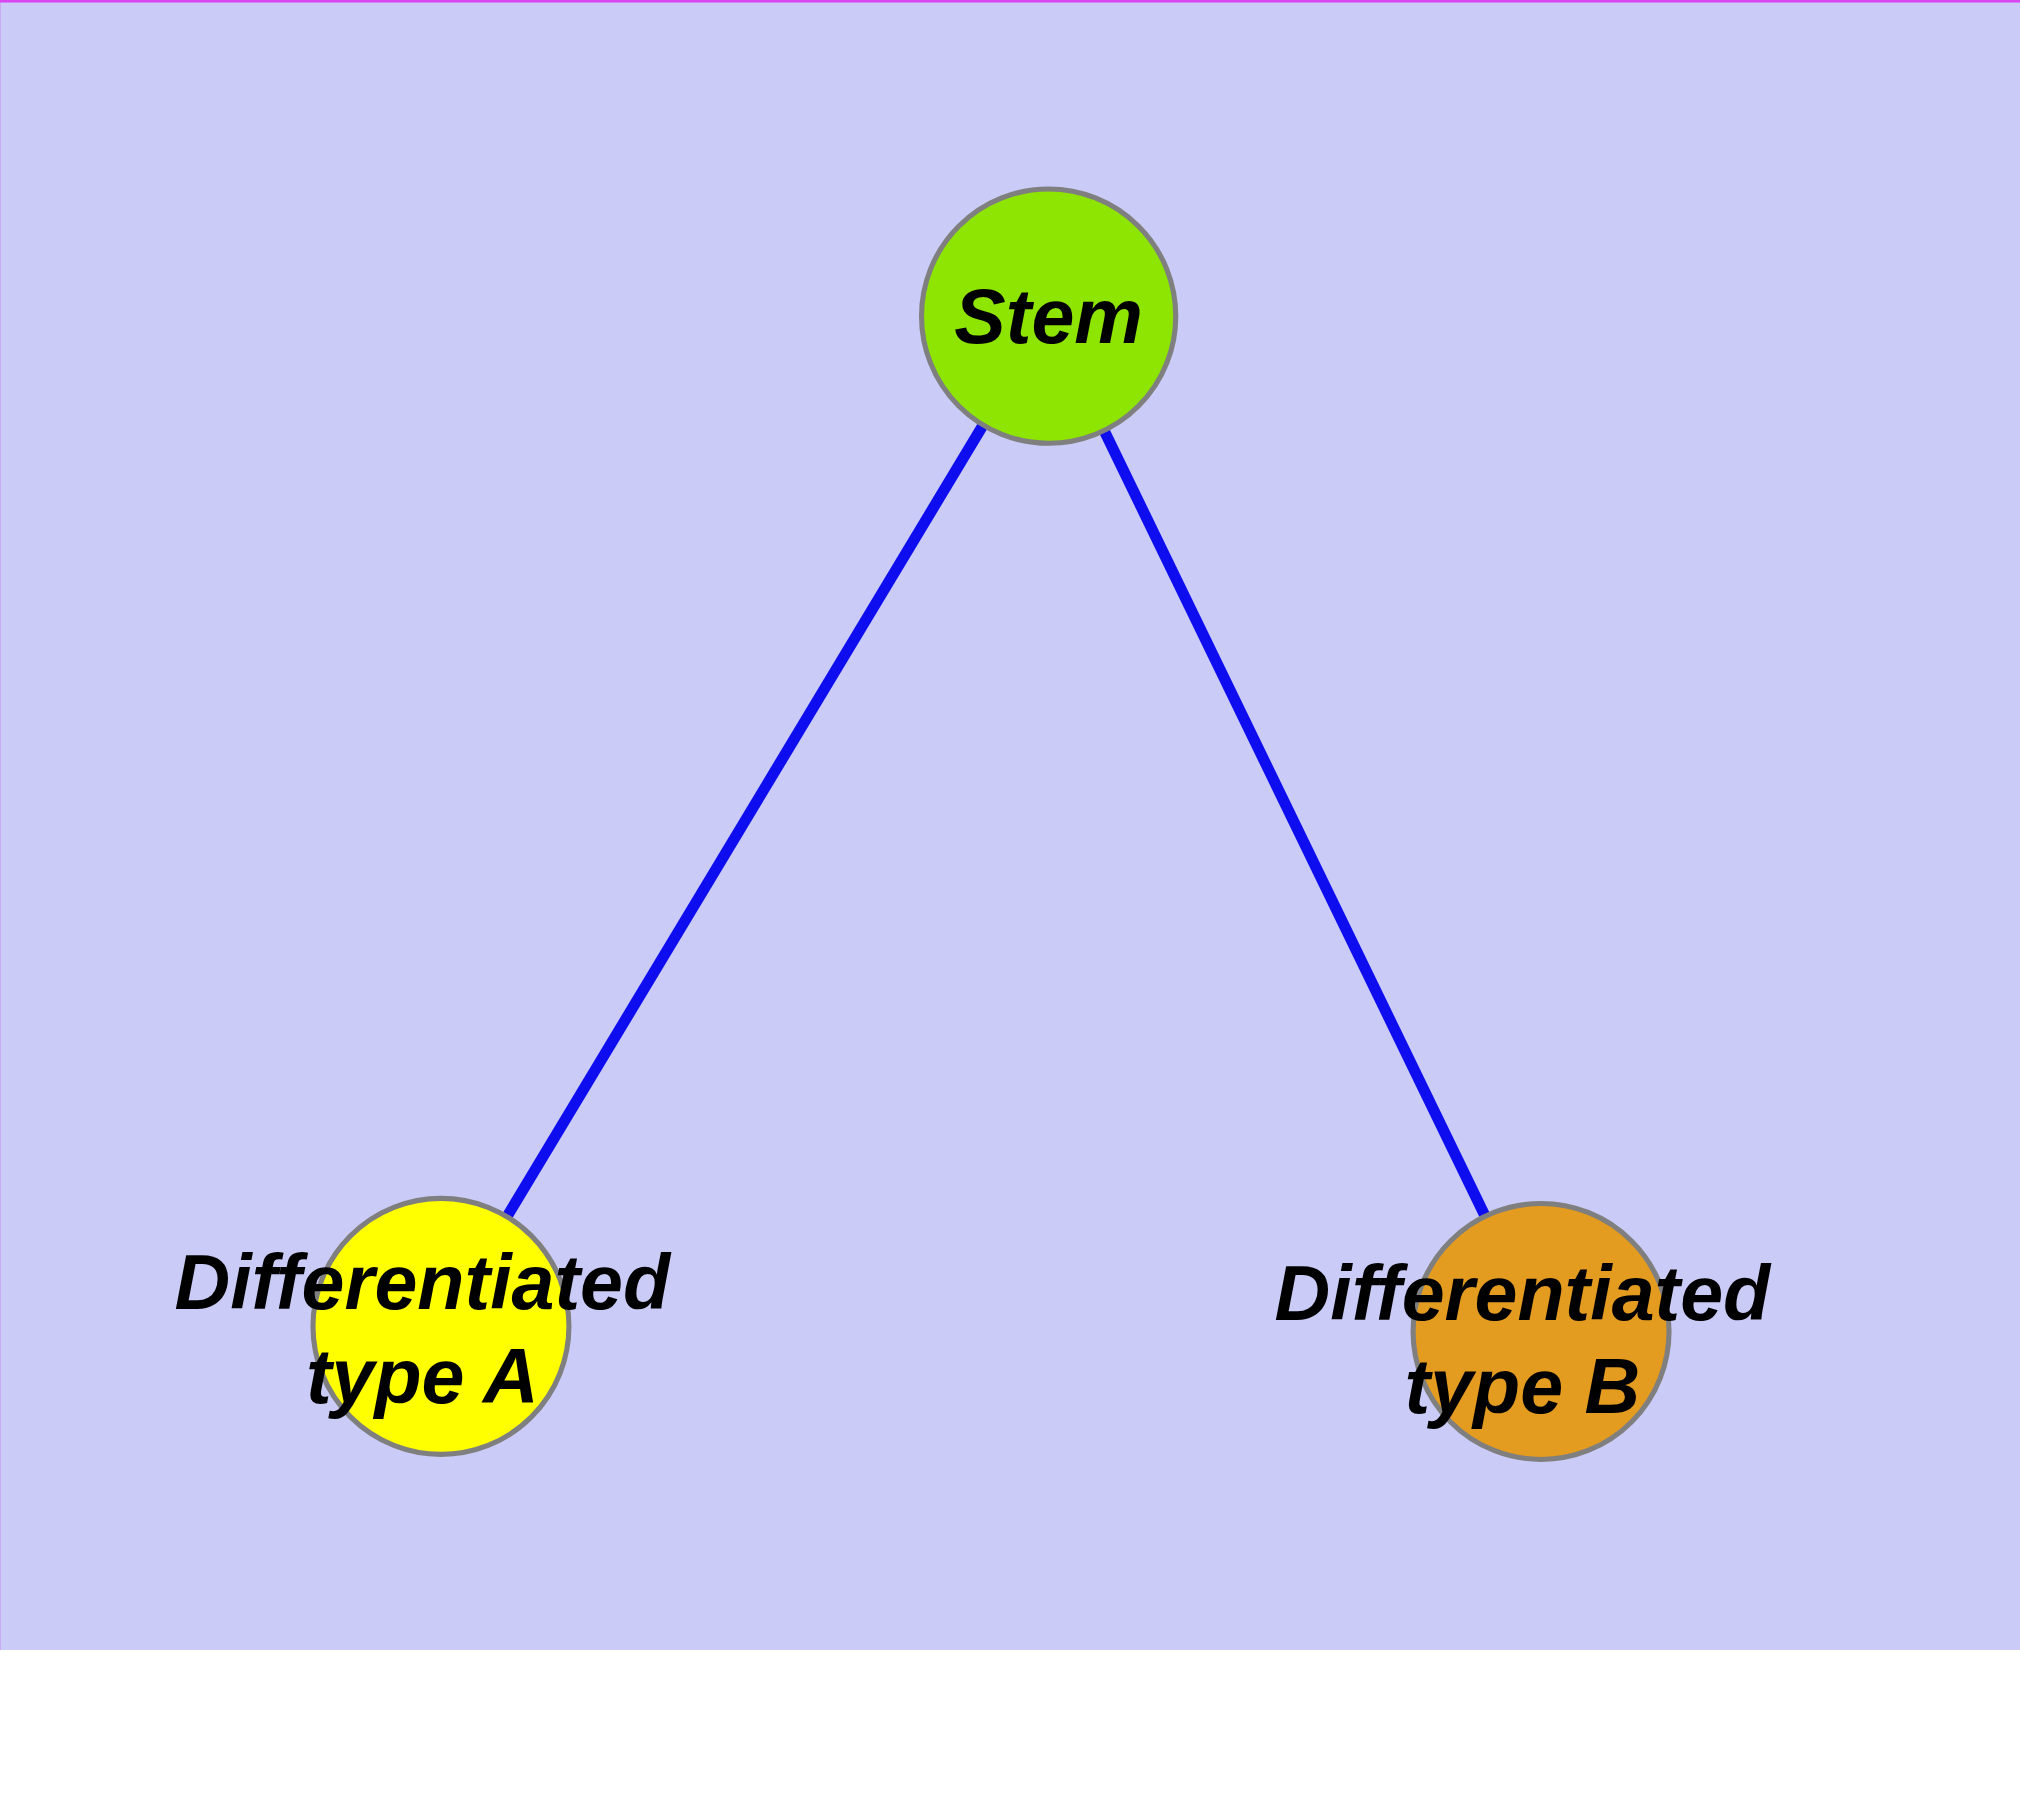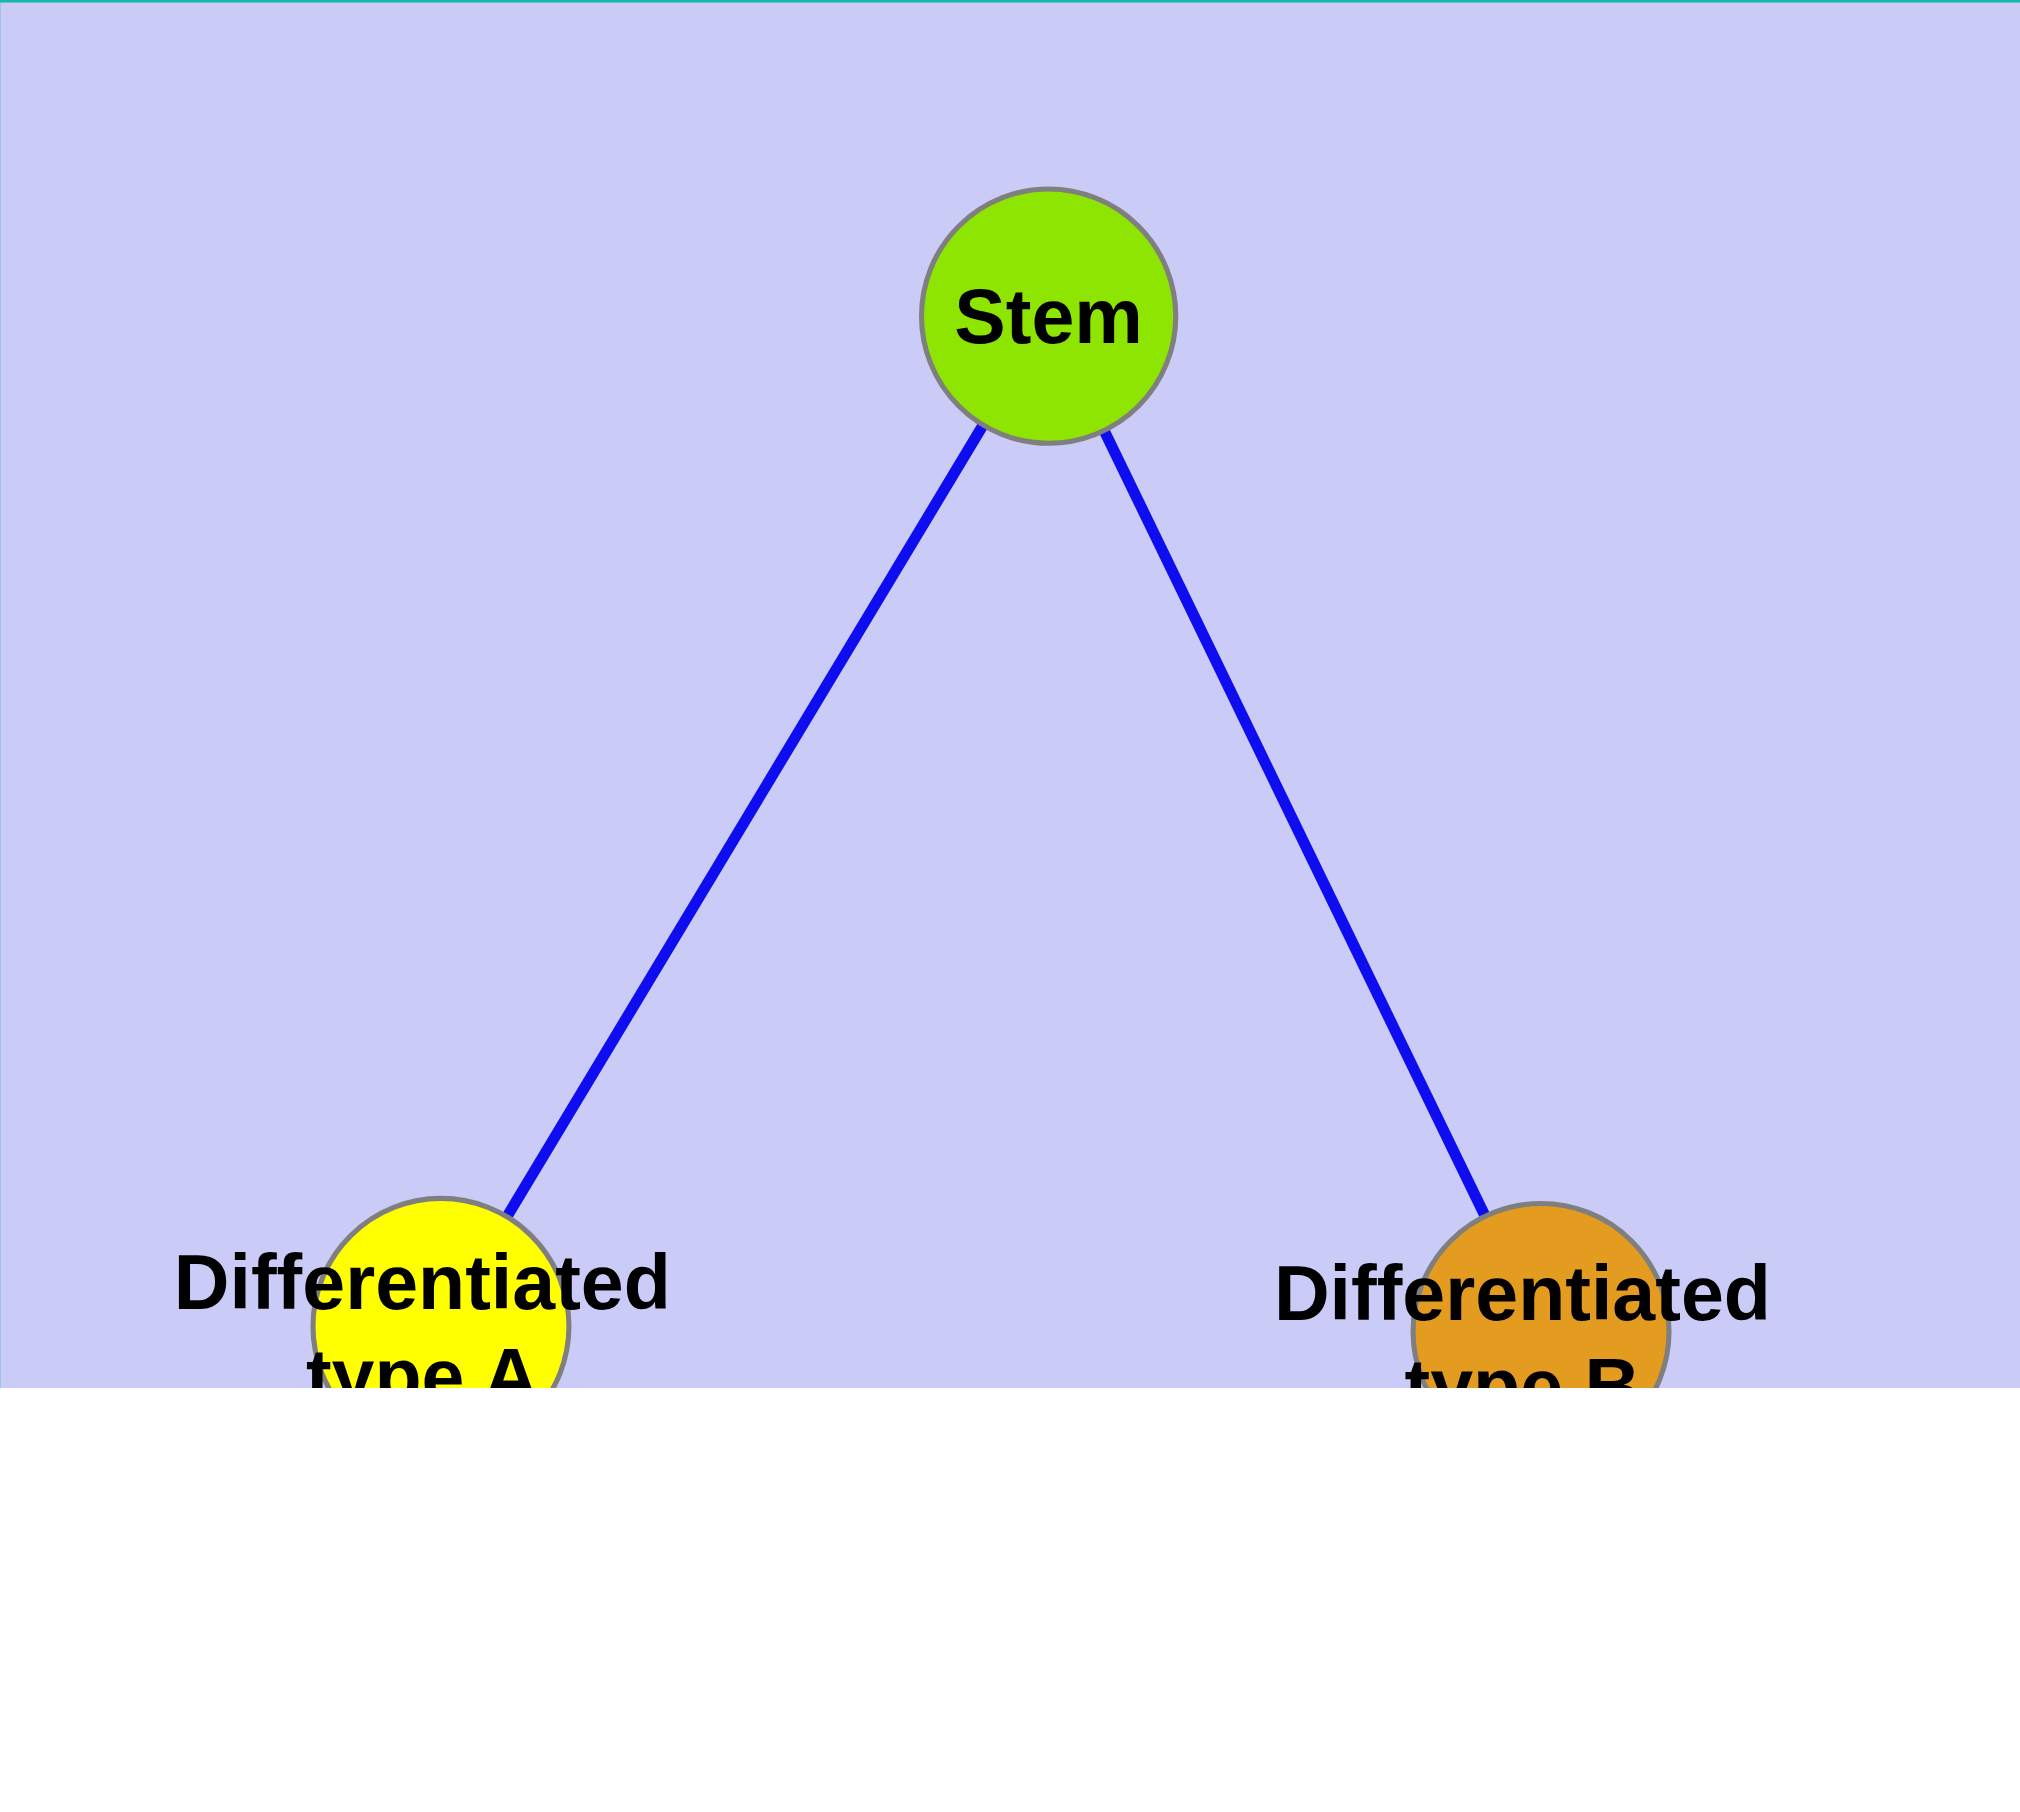--- a/index.html
+++ b/index.html
@@ -2,23 +2,24 @@
 <html style="font-size:13.6px"><head>
 <meta charset="utf-8">
 <style>
   html, body {
     margin: 0;
     padding: 0;
     background: #ffffff;
   }
   .canvas-wrap {
     width: 2021px;
-    height: 1388px;
+    height: 1650px;
     position: relative;
-    background: #14b8a6;
+    background: #d946ef;
+    font-style: italic;
   }
   svg.diagram {
     display: block;
     width: 2021px;
     height: 1812px;
   }
   .node-label {
     font-family: "Liberation Sans", "DejaVu Sans", sans-serif;
     font-weight: bold;
     font-size: 91px;

